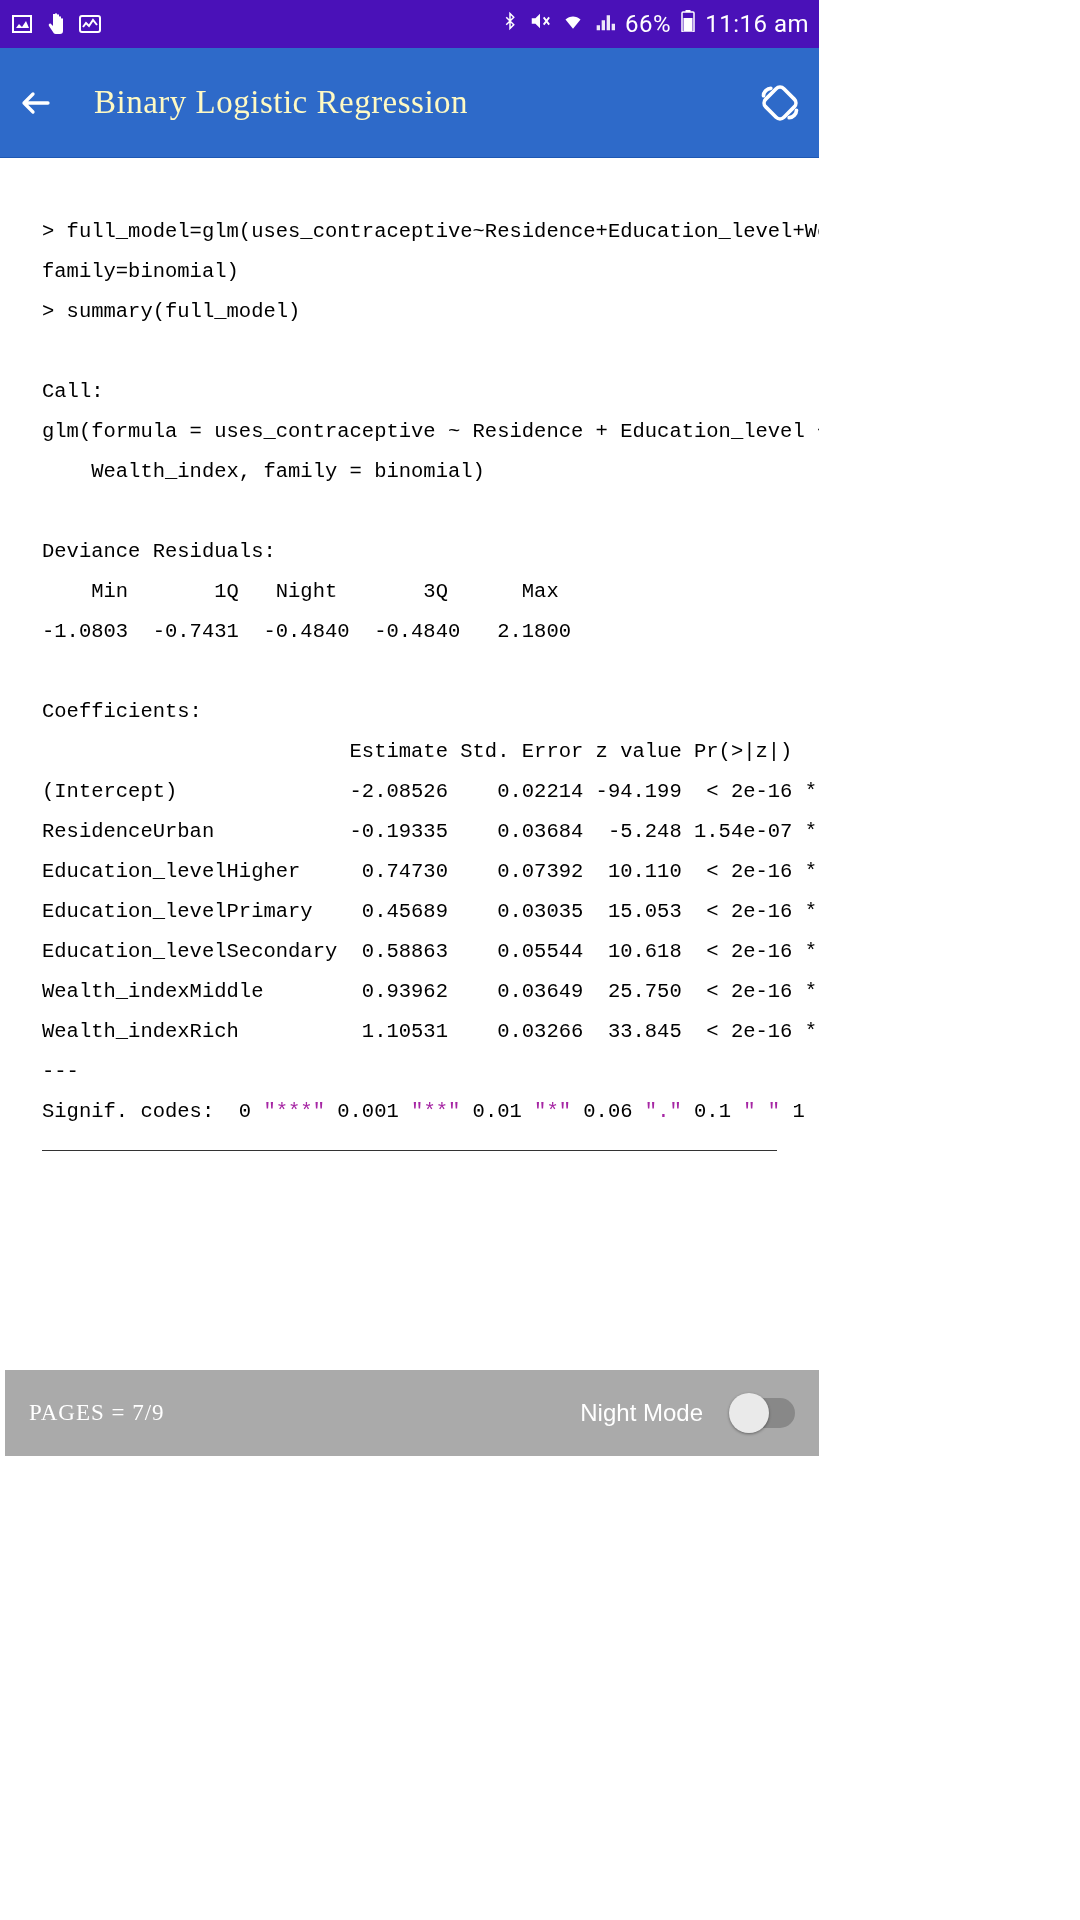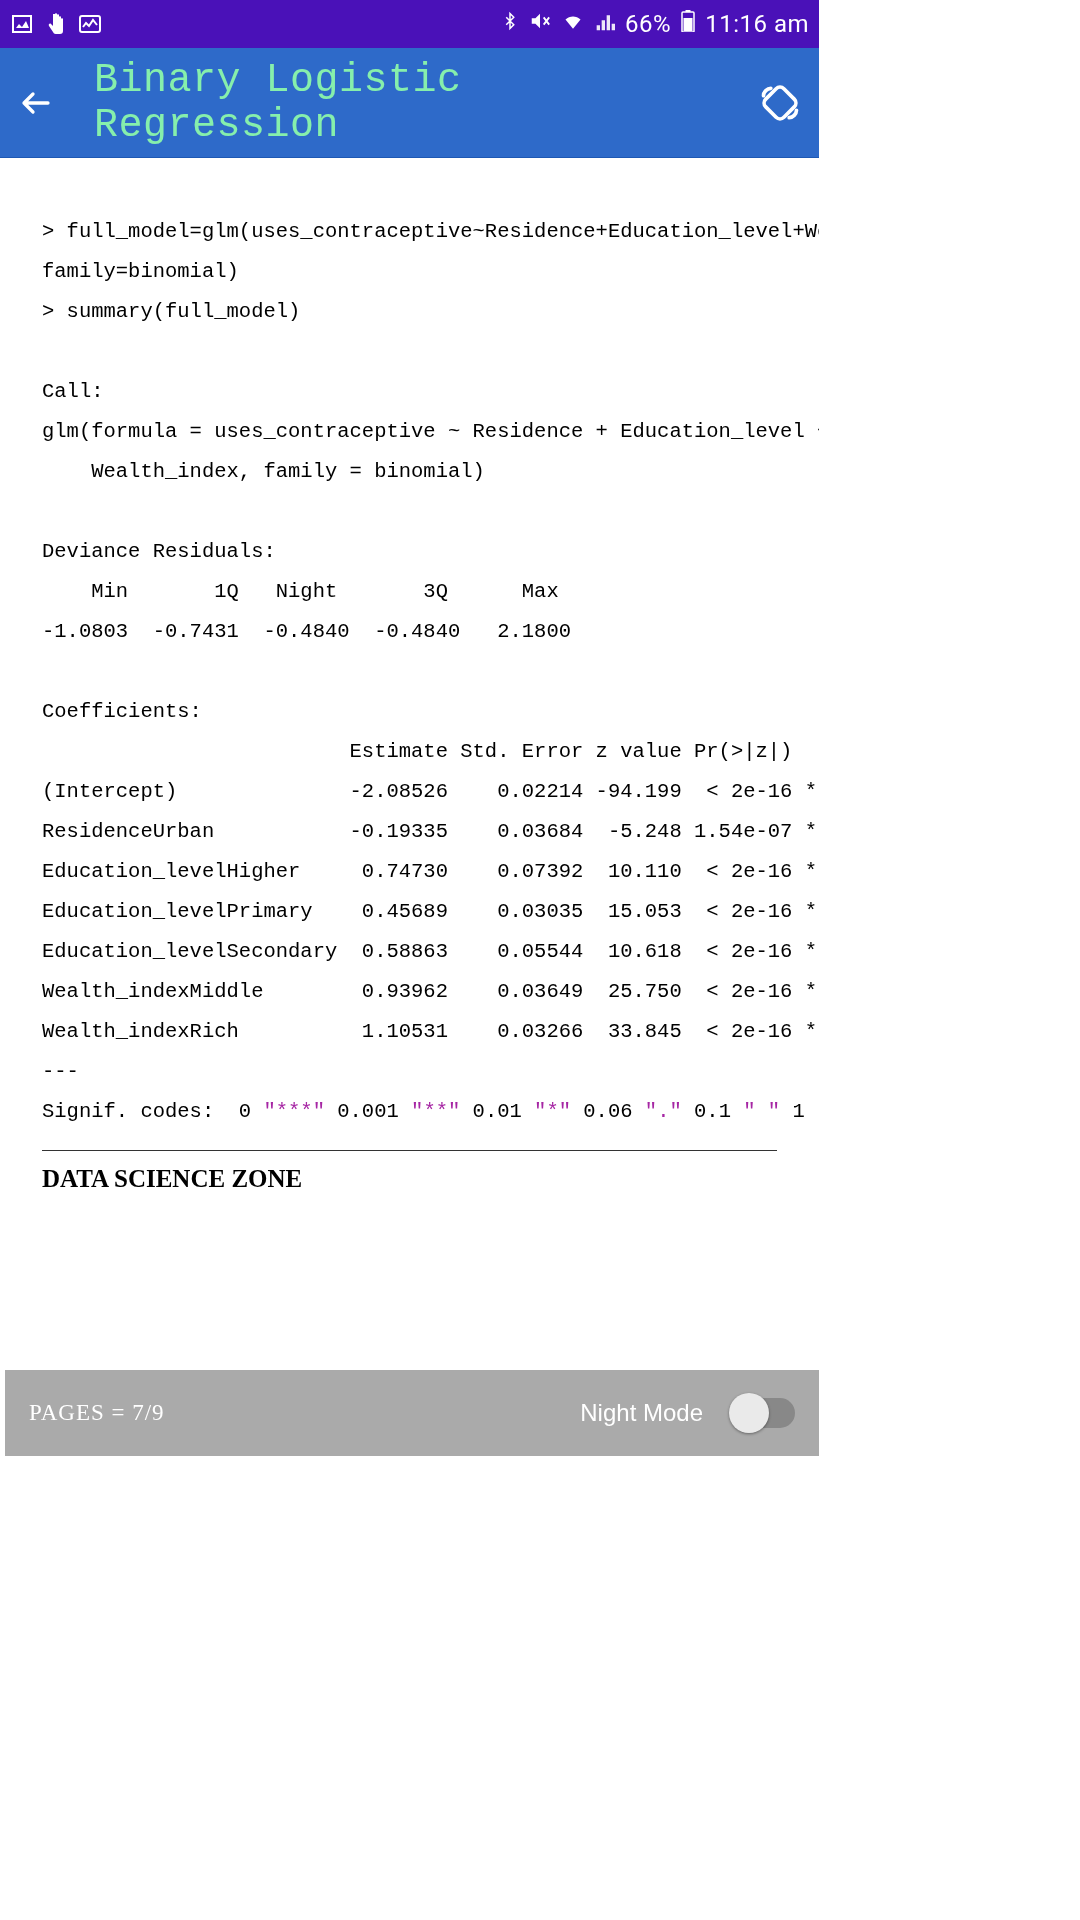--- a/index.html
+++ b/index.html
@@ -31,23 +31,23 @@
     height: 110px;
     background: #2e6ac9;
     display: flex;
     align-items: center;
     padding: 0 14px;
     gap: 36px;
     border-bottom: 1px solid #1e58b3;
   }
   .back-btn { width: 44px; height: 44px; display:flex; align-items:center; justify-content:center; cursor:pointer; }
   .app-title {
-    color: #86efac;
-    font-family: Liberation Mono, monospace;
-    font-size: 40px;
+    color: #fef9c3;
+    font-family: Liberation Serif, serif;
+    font-size: 33px;
     letter-spacing: 0.5px;
     flex: 1;
   }
   .rotate-btn { width: 50px; height: 50px; display:flex; align-items:center; justify-content:center; cursor:pointer; }
 
   
   .content {
     position: absolute;
     top: 160px;
     bottom: 86px;
@@ -216,21 +216,20 @@
 <span>ResidenceUrban           -0.19335    0.03684  -5.248 1.54e-07 ***</span>
 <span>Education_levelHigher     0.74730    0.07392  10.110  &lt; 2e-16 ***</span>
 <span>Education_levelPrimary    0.45689    0.03035  15.053  &lt; 2e-16 ***</span>
 <span>Education_levelSecondary  0.58863    0.05544  10.618  &lt; 2e-16 ***</span>
 <span>Wealth_indexMiddle        0.93962    0.03649  25.750  &lt; 2e-16 ***</span>
 <span>Wealth_indexRich          1.10531    0.03266  33.845  &lt; 2e-16 ***</span>
 <span>---</span>
 <span><span>Signif. codes:  0 </span><span class="purple">"***"</span><span> 0.001 </span><span class="purple">"**"</span><span> 0.01 </span><span class="purple">"*"</span><span> 0.06 </span><span class="purple">"."</span><span> 0.1 </span><span class="purple">" "</span><span> 1</span></span></div>
 
   <hr class="divider">
-  <div class="section-title">DATA SCIENCE ZONE</div>
 
 
 </div>
 
 <div class="bottom-bar">
   <div class="pages-label">PAGES = 7/9</div>
   <div class="night-wrap">
     <span class="night-label">Night Mode</span>
     <div class="toggle">
       <div class="knob"></div>

